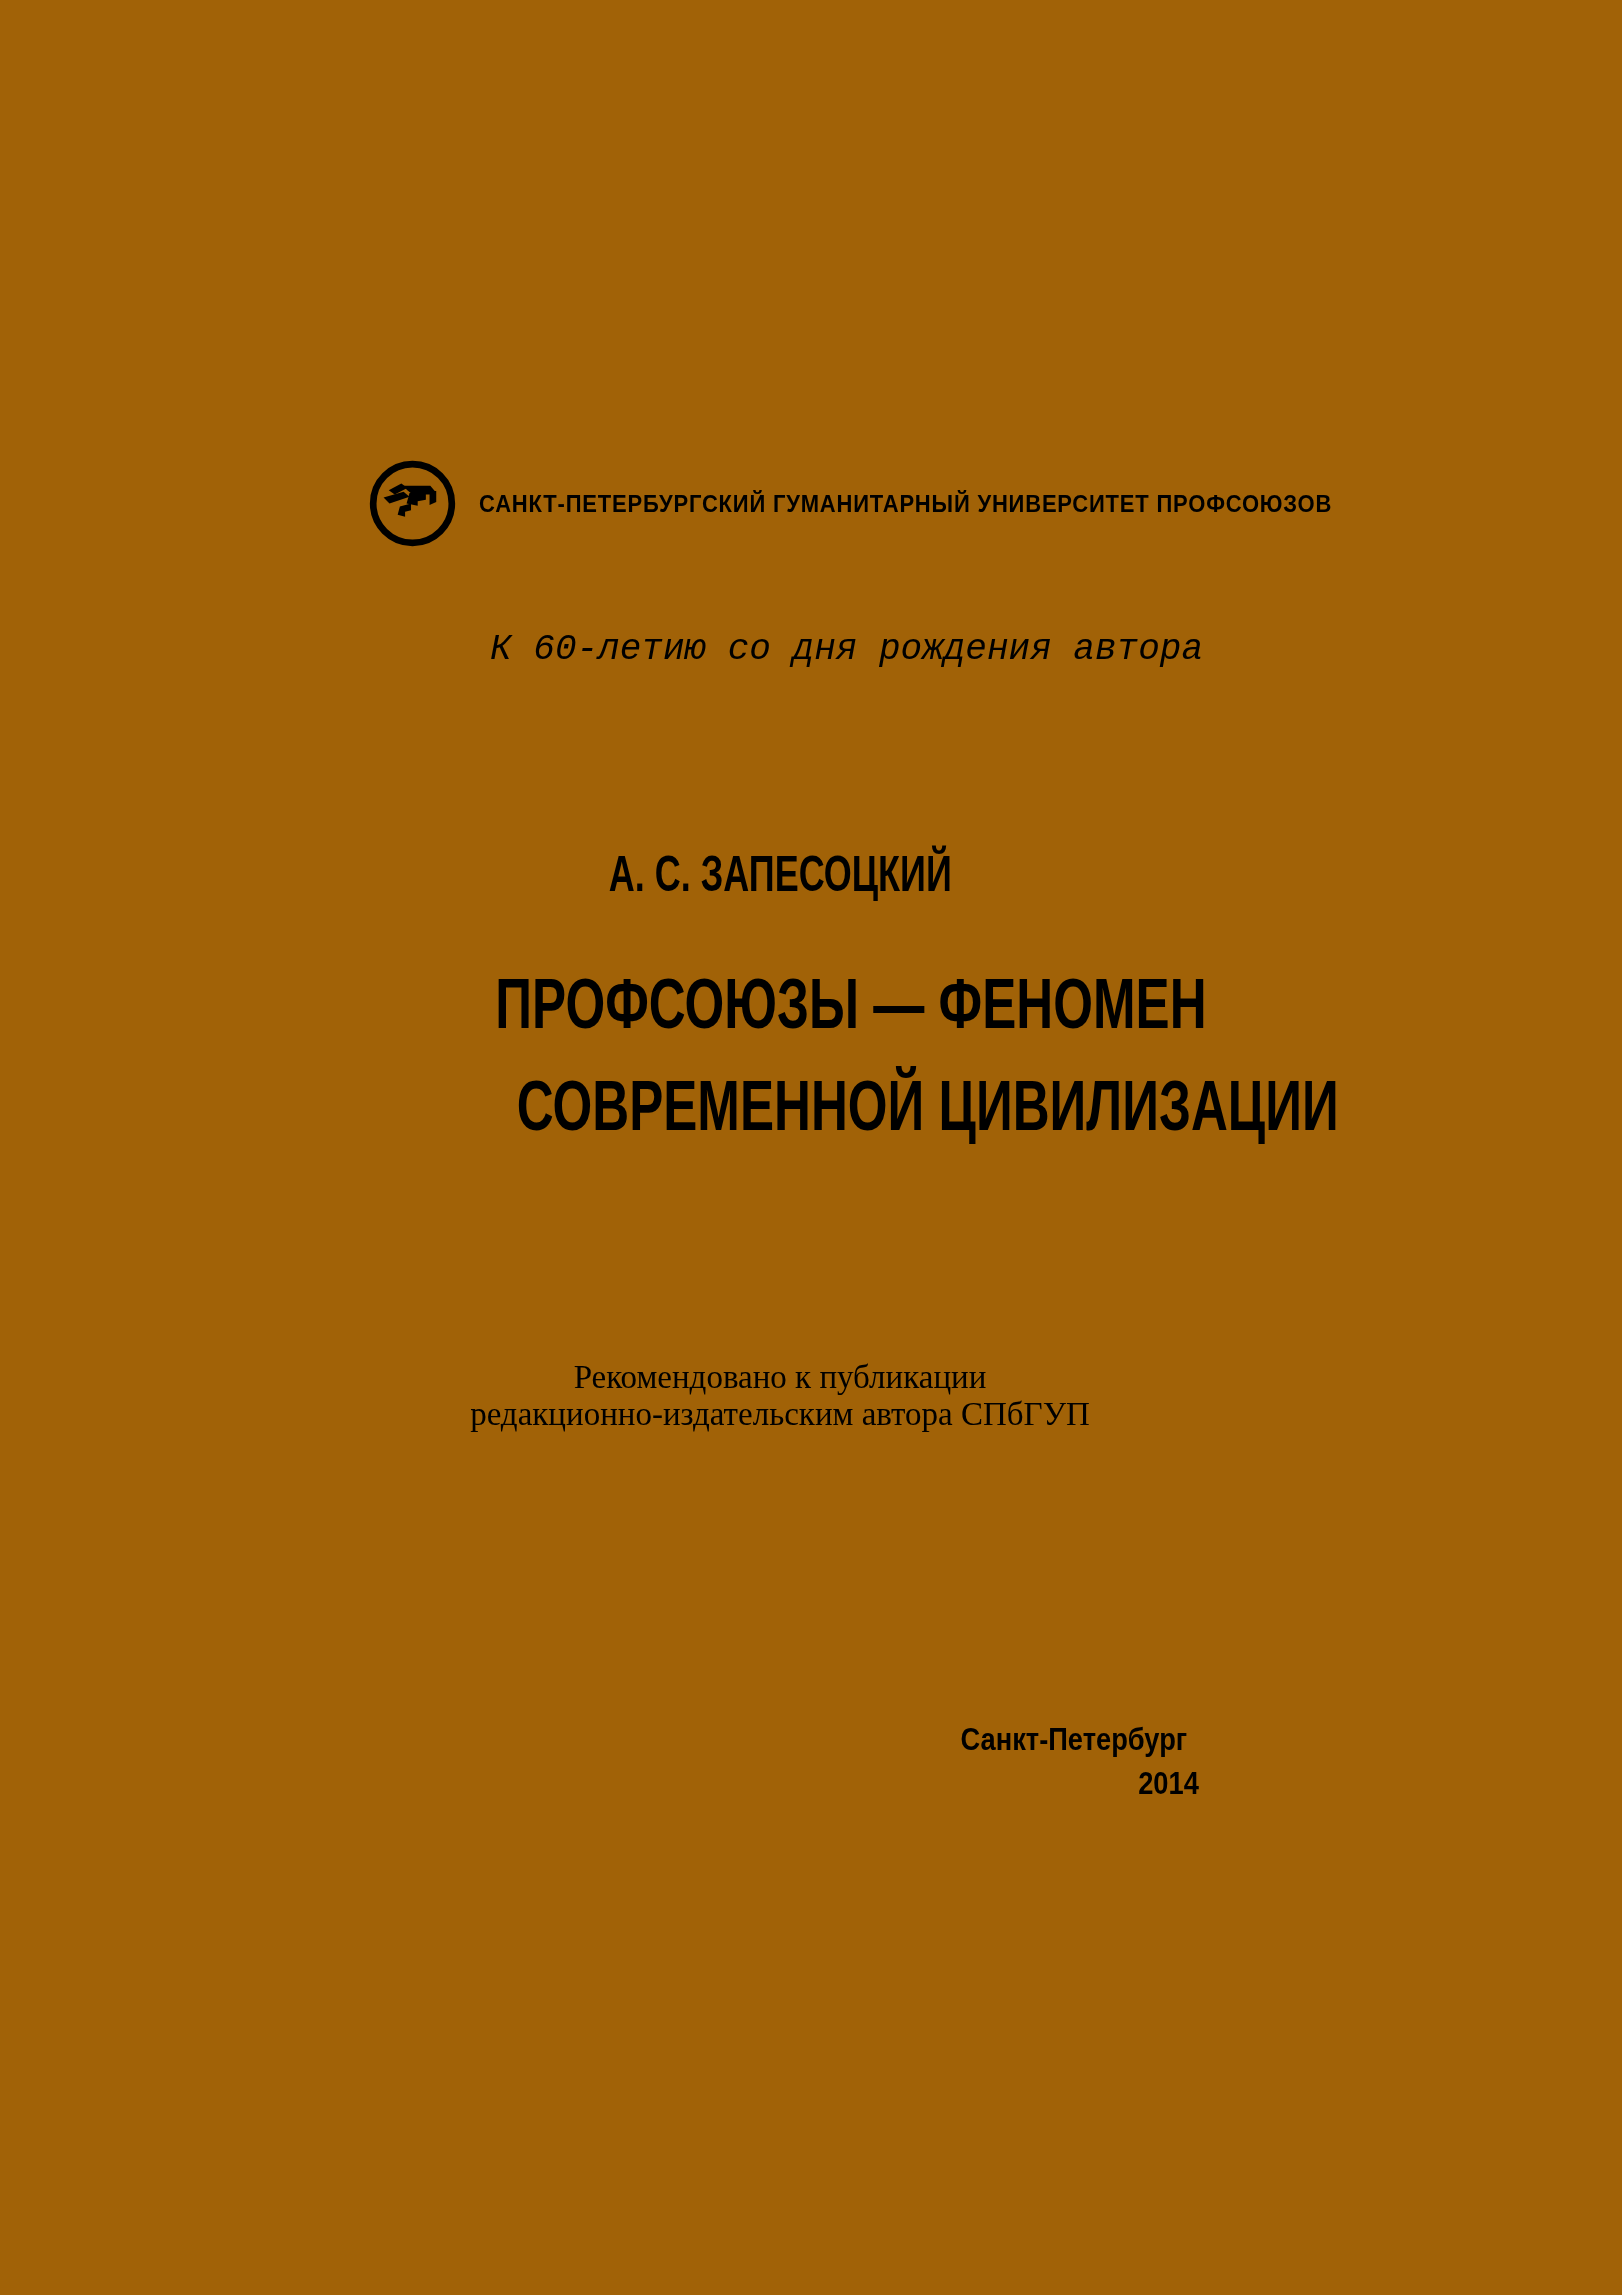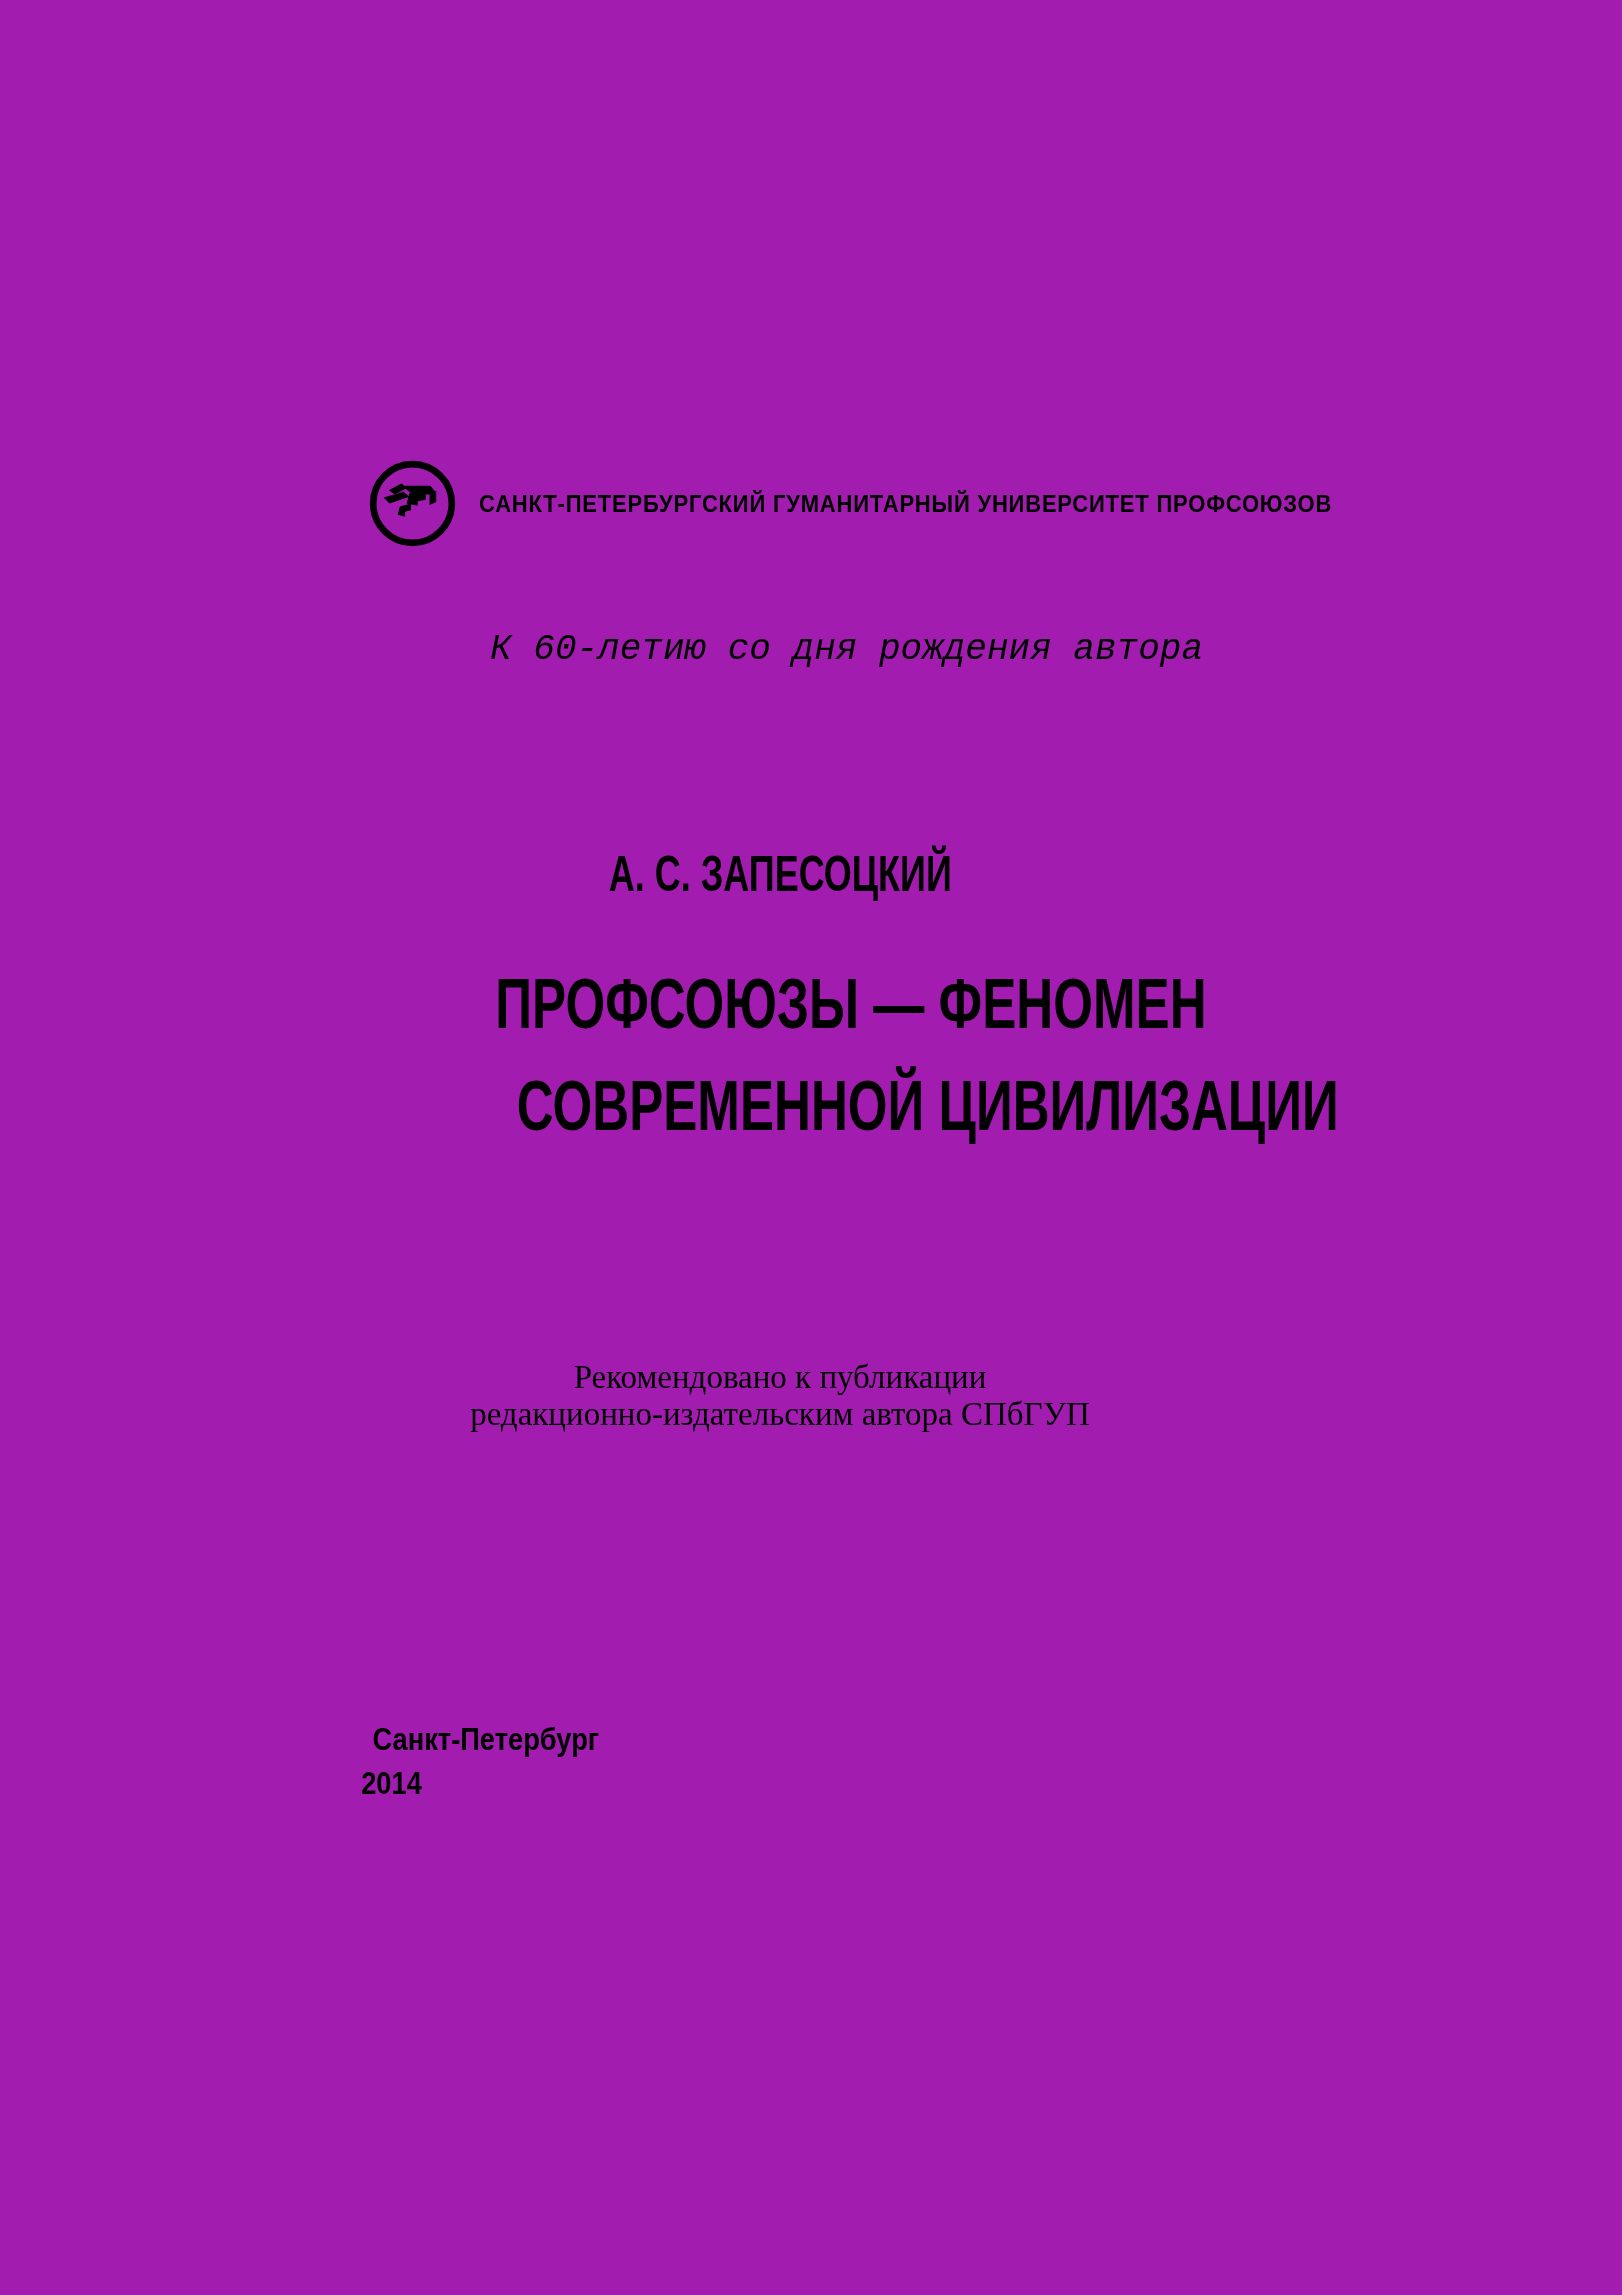--- a/index.html
+++ b/index.html
@@ -4,21 +4,21 @@
 <style>
   html, body {
     margin: 0;
     padding: 0;
     background: #ffffff;
   }
   .page {
     position: relative;
     width: 1623px;
     height: 2295px;
-    background: #a21caf;
+    background: #a16207;
     color: #000000;
     overflow: hidden;
   }
   .block {
     position: absolute;
     left: 357px;
     width: 846px;
   }
 
   
@@ -93,21 +93,21 @@
     top: 1359px;
     text-align: center;
     font-family: "Liberation Serif", "DejaVu Serif", serif;
     font-size: 33px;
     line-height: 37px;
   }
 
   
   .imprint {
     top: 1721px;
-    text-align: left;
+    text-align: right;
     line-height: 37px;
   }
   .imprint .squeeze {
     display: inline-block;
     font-family: "Liberation Sans", sans-serif;
     font-weight: bold;
     font-size: 31px;
     white-space: nowrap;
     transform: scaleX(0.88);
     transform-origin: center top;

